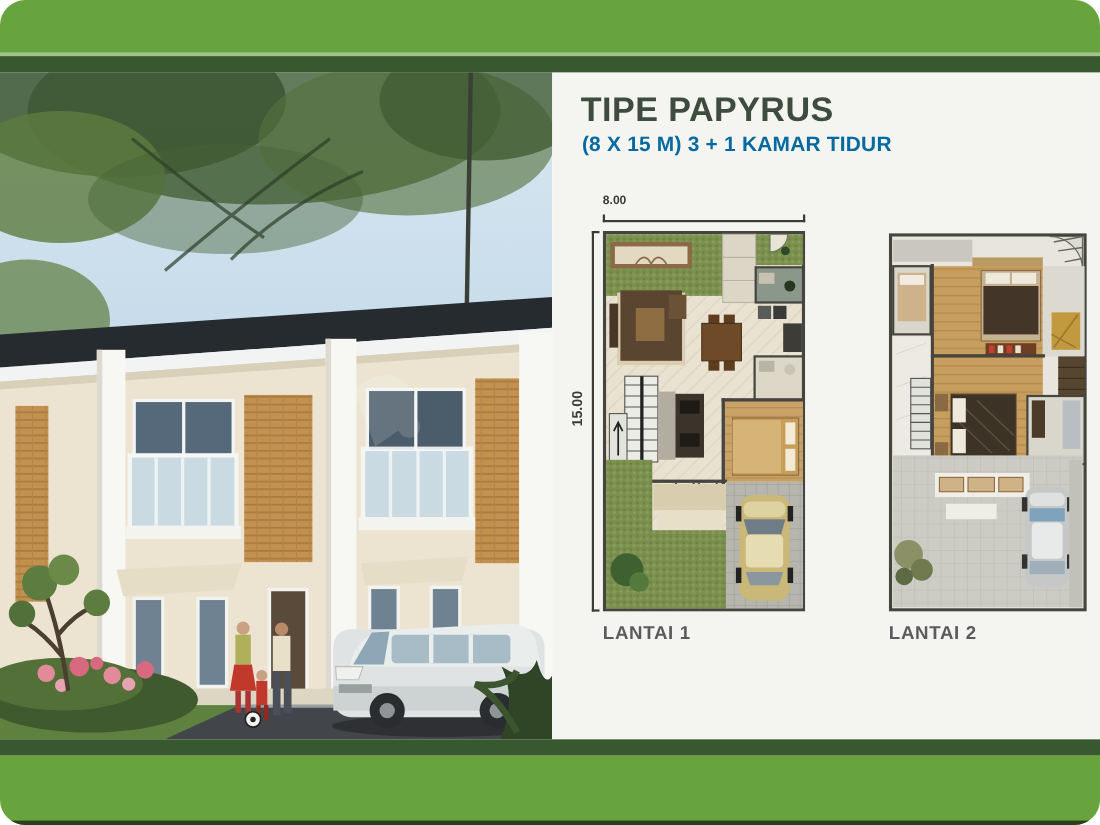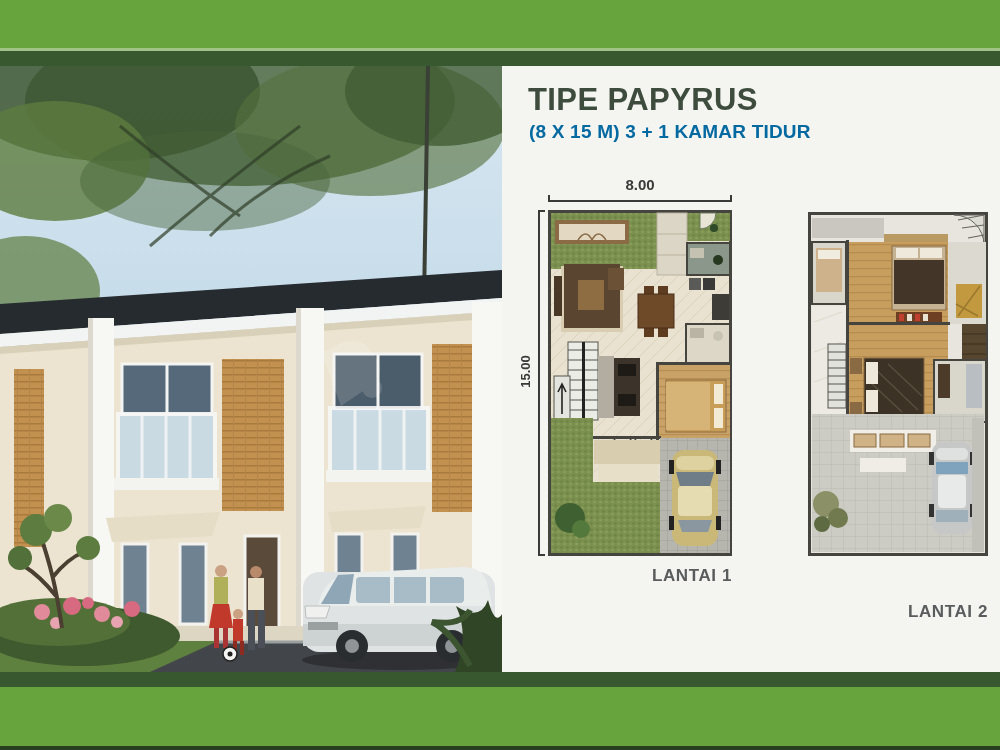--- a/index.html
+++ b/index.html
@@ -1,45 +1,45 @@
 <!DOCTYPE html>
 <html><head>
 <meta charset="utf-8">
 <style>
   html,body{margin:0;padding:0;background:#ffffff;}
   .stage{position:relative;width:1000px;height:750px;overflow:hidden;background:#ffffff;
-         font-family:"Liberation Sans",sans-serif;}
+         font-family:"Liberation Sans",sans-serif;border-radius:23px;}
   
   .band-top{position:absolute;left:0;top:0;width:1000px;height:48px;background:#68a43d;}
   .band-top-line{position:absolute;left:0;top:48px;width:1000px;height:3px;background:#a2c287;}
   .band-top-dark{position:absolute;left:0;top:51px;width:1000px;height:15px;background:#38592f;}
   .band-bot-dark{position:absolute;left:0;top:672px;width:1000px;height:15px;background:#38592f;}
   .band-bot{position:absolute;left:0;top:687px;width:1000px;height:63px;background:#68a43d;}
   .band-bot-edge{position:absolute;left:0;top:746px;width:1000px;height:4px;background:#264020;}
   
   .photo{position:absolute;left:0;top:66px;width:502px;height:606px;}
   .photo svg{display:block;}
   
   .panel{position:absolute;left:502px;top:66px;width:498px;height:606px;background:#f4f4f1;}
   .title{position:absolute;left:26px;top:16px;font-size:31px;font-weight:800;color:#3e4c3e;letter-spacing:.4px;}
   .subtitle{position:absolute;left:27px;top:55px;font-size:19px;font-weight:600;color:#0369a1;letter-spacing:.2px;}
-  .dim-top{position:absolute;left:46px;top:110px;width:184px;text-align:center;
-           font-size:15px;font-weight:700;color:#3a3a38;}
+  .dim-top{position:absolute;left:46px;top:110px;width:184px;text-align:left;
+           font-size:11px;font-weight:700;color:#3a3a38;}
   .dim-top-line{position:absolute;left:46px;top:129px;width:180px;height:5px;
                 border-bottom:2px solid #3a3a38;border-left:2px solid #3a3a38;border-right:2px solid #3a3a38;}
   .dim-left-line{position:absolute;left:36px;top:144px;width:5px;height:342px;
                  border-left:2px solid #3a3a38;border-top:2px solid #3a3a38;border-bottom:2px solid #3a3a38;}
   .dim-left-label{position:absolute;left:-7px;top:298px;width:60px;text-align:center;
                   transform:rotate(-90deg);font-size:13px;font-weight:700;color:#3a3a38;}
   .plan1{position:absolute;left:46px;top:144px;width:184px;height:346px;}
   .plan2{position:absolute;left:306px;top:146px;width:180px;height:344px;}
-  .caption{position:absolute;text-align:right;font-size:17px;font-weight:700;
+  .caption{position:absolute;text-align:left;font-size:17px;font-weight:700;
            color:#595b5c;letter-spacing:.6px;}
   .caption1{left:46px;top:500px;width:184px;}
-  .caption2{left:306px;top:500px;width:180px;margin-top:36px;}
+  .caption2{left:306px;top:500px;width:180px;}
 </style>
 </head>
 <body>
 
 <div class="stage">
 
   <div class="band-top"></div>
   <div class="band-top-line"></div>
   <div class="band-top-dark"></div>
   <div class="band-bot-dark"></div>

